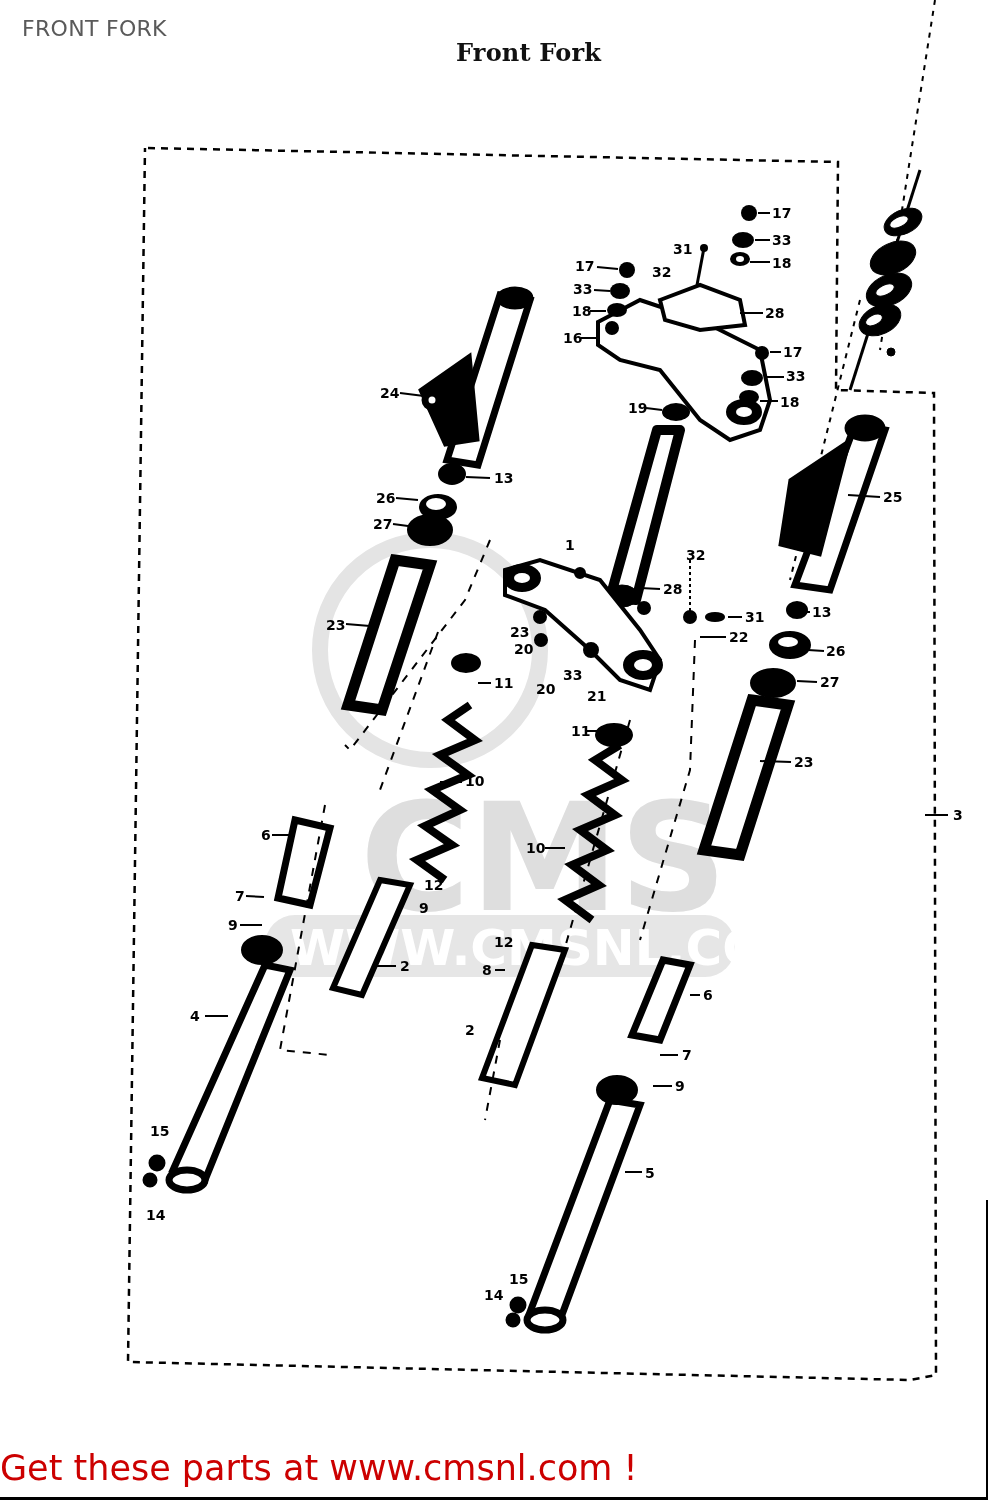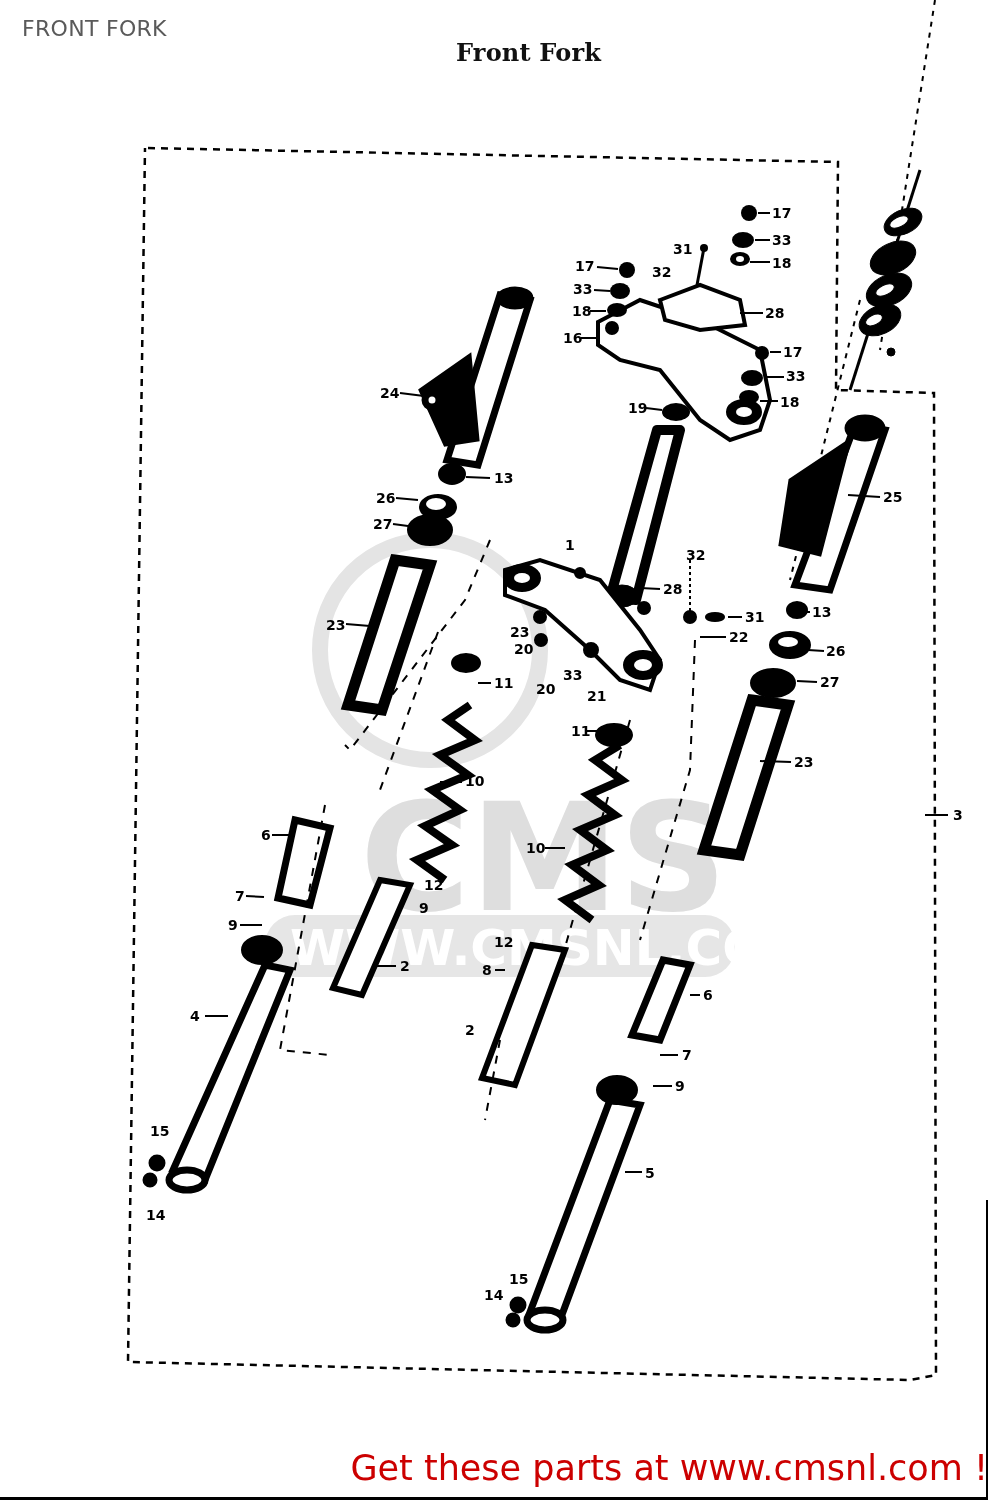--- a/index.html
+++ b/index.html
@@ -4,21 +4,21 @@
 <style>
   html, body { margin: 0; padding: 0; background: #ffffff; }
   body { width: 988px; height: 1500px; position: relative; overflow: hidden;
          font-family: "DejaVu Sans", sans-serif; }
   .page-label { position: absolute; left: 22px; top: 16px; font-size: 22px; color: #5a5a5a;
                 font-family: "DejaVu Sans", sans-serif; letter-spacing: 0.3px; }
   .diagram-title { position: absolute; left: 456px; top: 38px; font-size: 24px; font-weight: bold;
                    font-family: "DejaVu Serif", serif; color: #111; letter-spacing: 0.2px; }
   #diagram { position: absolute; left: 0; top: 0; width: 988px; height: 1500px; }
   .callout { font-family: "DejaVu Sans", sans-serif; font-weight: bold; font-size: 14px; fill: #000; }
-  .footer-link { position: absolute; left: 0; width: 988px; top: 1448px; text-align: right;
+  .footer-link { position: absolute; left: 0; width: 988px; top: 1448px; text-align: left;
                  font-size: 35px; color: #cc0000; font-family: "DejaVu Sans", sans-serif; text-decoration: none; }
   .bottom-border { position: absolute; left: 0; top: 1497px; width: 988px; height: 3px; background: #000; }
   .right-border { position: absolute; left: 986px; top: 1200px; width: 2px; height: 300px; background: #000; }
 </style>
 </head>
 <body>
 
 <div class="page-label">FRONT FORK</div>
 <div class="diagram-title">Front Fork</div>
 

